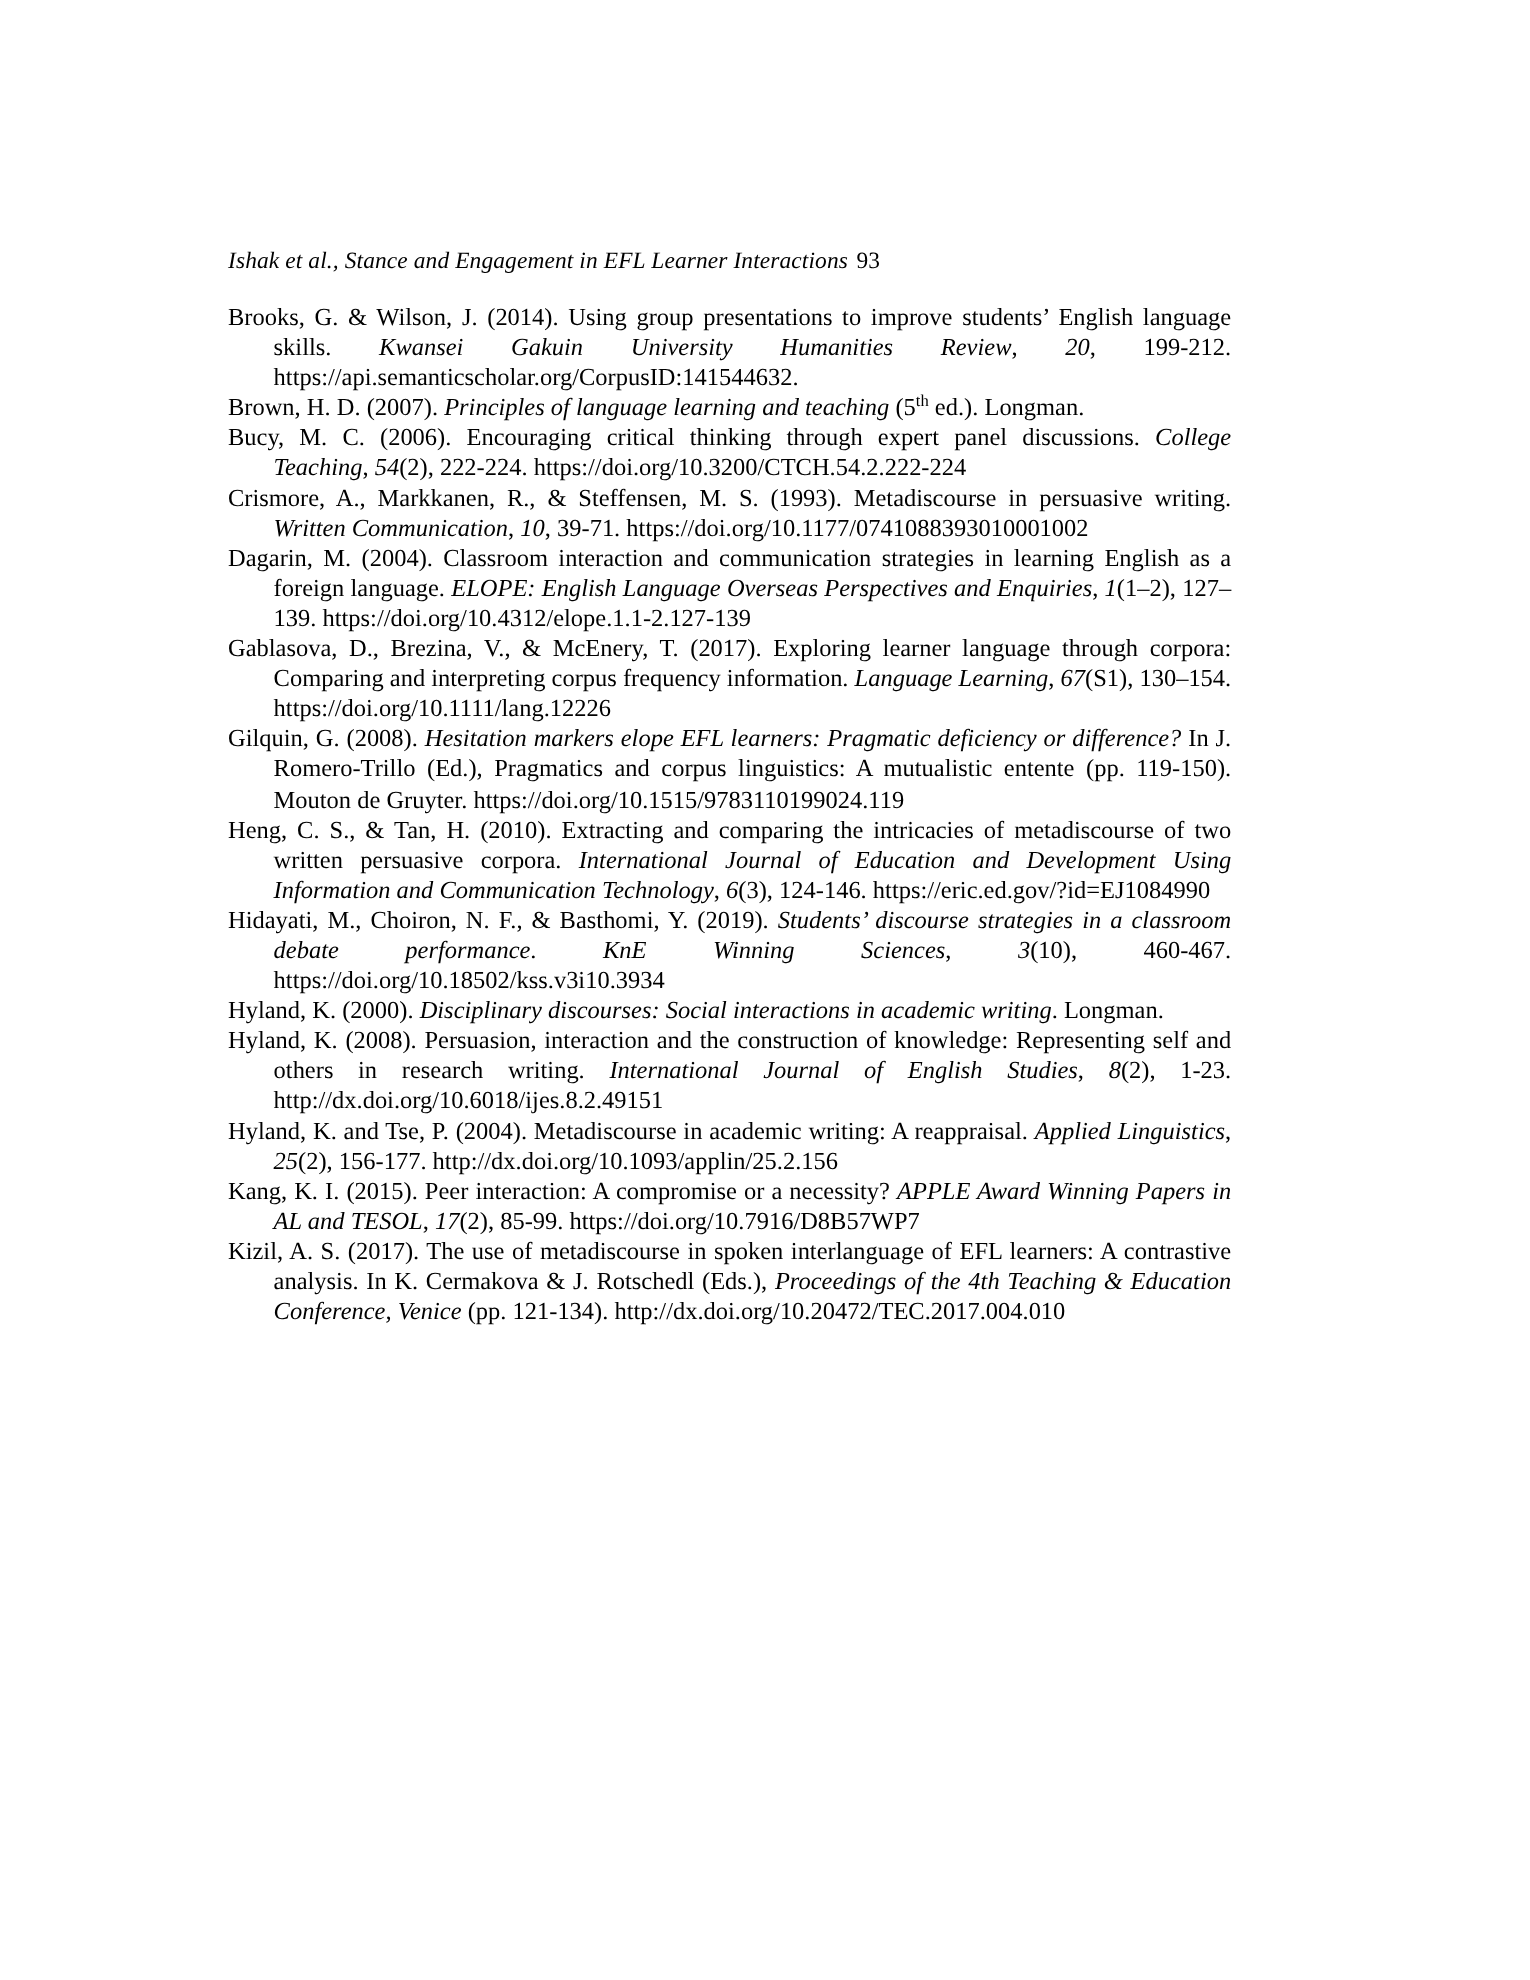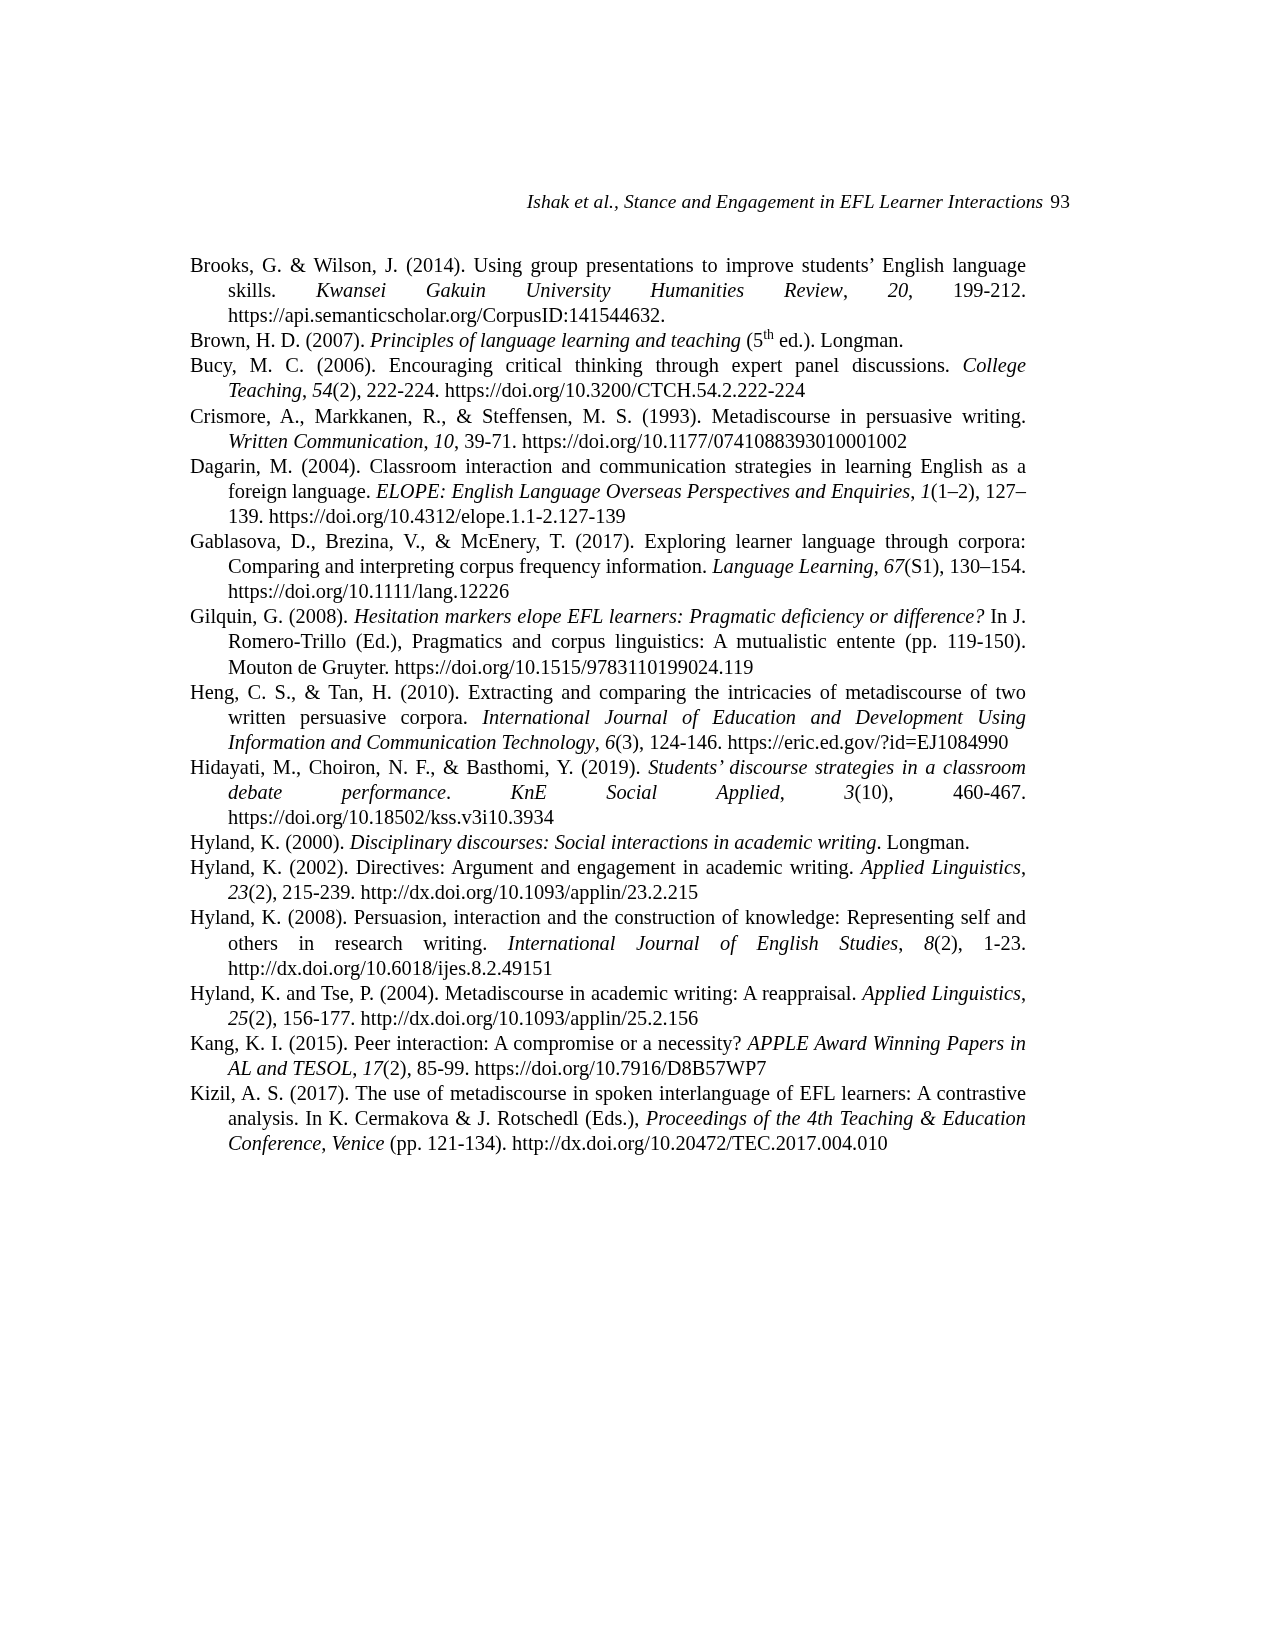--- a/index.html
+++ b/index.html
@@ -17,24 +17,23 @@
   .page {
     position: relative;
     width: 1275px;
     height: 1650px;
     background: #ffffff;
     box-sizing: border-box;
   }
   
   .running-head {
     position: absolute;
-    top: 190px;
+    top: 206px;
     left: 190px;
     width: 880px;
-    text-align: right;
     font-size: 19.5px;
     line-height: 1.2;
     font-style: italic;
     letter-spacing: 0.1px;
   }
   .running-head .page-num {
     font-style: normal;
     padding-left: 7px;
   }
 
@@ -76,22 +75,21 @@
 
   <div class="reference-list">
       <p class="ref">Brooks, G. &amp; Wilson, J. (2014). Using group presentations to improve students’ English language skills. <i>Kwansei Gakuin University Humanities Review</i>, <i>20</i>, 199-212. https://api.semanticscholar.org/CorpusID:141544632.</p>
       <p class="ref">Brown, H. D. (2007). <i>Principles of language learning and teaching</i> (5<sup>th</sup> ed.). Longman.</p>
       <p class="ref">Bucy, M. C. (2006). Encouraging critical thinking through expert panel discussions. <i>College Teaching</i>, <i>54</i>(2), 222-224. https://doi.org/10.3200/CTCH.54.2.222-224</p>
       <p class="ref">Crismore, A., Markkanen, R., &amp; Steffensen, M. S. (1993). Metadiscourse in persuasive writing. <i>Written Communication</i>, <i>10</i>, 39-71. https://doi.org/10.1177/0741088393010001002</p>
       <p class="ref">Dagarin, M. (2004). Classroom interaction and communication strategies in learning English as a foreign language. <i>ELOPE: English Language Overseas Perspectives and Enquiries</i>, <i>1</i>(1–2), 127–139. https://doi.org/10.4312/elope.1.1-2.127-139</p>
       <p class="ref">Gablasova, D., Brezina, V., &amp; McEnery, T. (2017). Exploring learner language through corpora: Comparing and interpreting corpus frequency information. <i>Language Learning</i>, <i>67</i>(S1), 130–154. https://doi.org/10.1111/lang.12226</p>
       <p class="ref">Gilquin, G. (2008). <i>Hesitation markers elope EFL learners: Pragmatic deficiency or difference?</i> In J. Romero-Trillo (Ed.), Pragmatics and corpus linguistics: A mutualistic entente (pp. 119-150). Mouton de Gruyter. https://doi.org/10.1515/9783110199024.119</p>
       <p class="ref">Heng, C. S., &amp; Tan, H. (2010). Extracting and comparing the intricacies of metadiscourse of two written persuasive corpora. <i>International Journal of Education and Development Using Information and Communication Technology</i>, <i>6</i>(3), 124-146. https://eric.ed.gov/?id=EJ1084990</p>
-      <p class="ref">Hidayati, M., Choiron, N. F., &amp; Basthomi, Y. (2019). <i>Students’ discourse strategies in a classroom debate performance</i>. <i>KnE Social Applied</i>, <i>3</i>(10), 460-467. https://doi.org/10.18502/kss.v3i10.3934</p>
+      <p class="ref">Hidayati, M., Choiron, N. F., &amp; Basthomi, Y. (2019). <i>Students’ discourse strategies in a classroom debate performance</i>. <i>KnE Winning Sciences</i>, <i>3</i>(10), 460-467. https://doi.org/10.18502/kss.v3i10.3934</p>
       <p class="ref">Hyland, K. (2000). <i>Disciplinary discourses: Social interactions in academic writing</i>. Longman.</p>
-      <p class="ref">Hyland, K. (2002). Directives: Argument and engagement in academic writing. <i>Applied Linguistics</i>, <i>23</i>(2), 215-239. http://dx.doi.org/10.1093/applin/23.2.215</p>
       <p class="ref">Hyland, K. (2008). Persuasion, interaction and the construction of knowledge: Representing self and others in research writing. <i>International Journal of English Studies</i>, <i>8</i>(2), 1-23. http://dx.doi.org/10.6018/ijes.8.2.49151</p>
       <p class="ref">Hyland, K. and Tse, P. (2004). Metadiscourse in academic writing: A reappraisal. <i>Applied Linguistics</i>, <i>25</i>(2), 156-177. http://dx.doi.org/10.1093/applin/25.2.156</p>
       <p class="ref">Kang, K. I. (2015). Peer interaction: A compromise or a necessity? <i>APPLE Award Winning Papers in AL and TESOL</i>, <i>17</i>(2), 85-99. https://doi.org/10.7916/D8B57WP7</p>
       <p class="ref">Kizil, A. S. (2017). The use of metadiscourse in spoken interlanguage of EFL learners: A contrastive analysis. In K. Cermakova &amp; J. Rotschedl (Eds.), <i>Proceedings of the 4th Teaching &amp; Education Conference, Venice</i> (pp. 121-134). http://dx.doi.org/10.20472/TEC.2017.004.010</p>
     </div>
 
 </div>
 
 </body></html>

